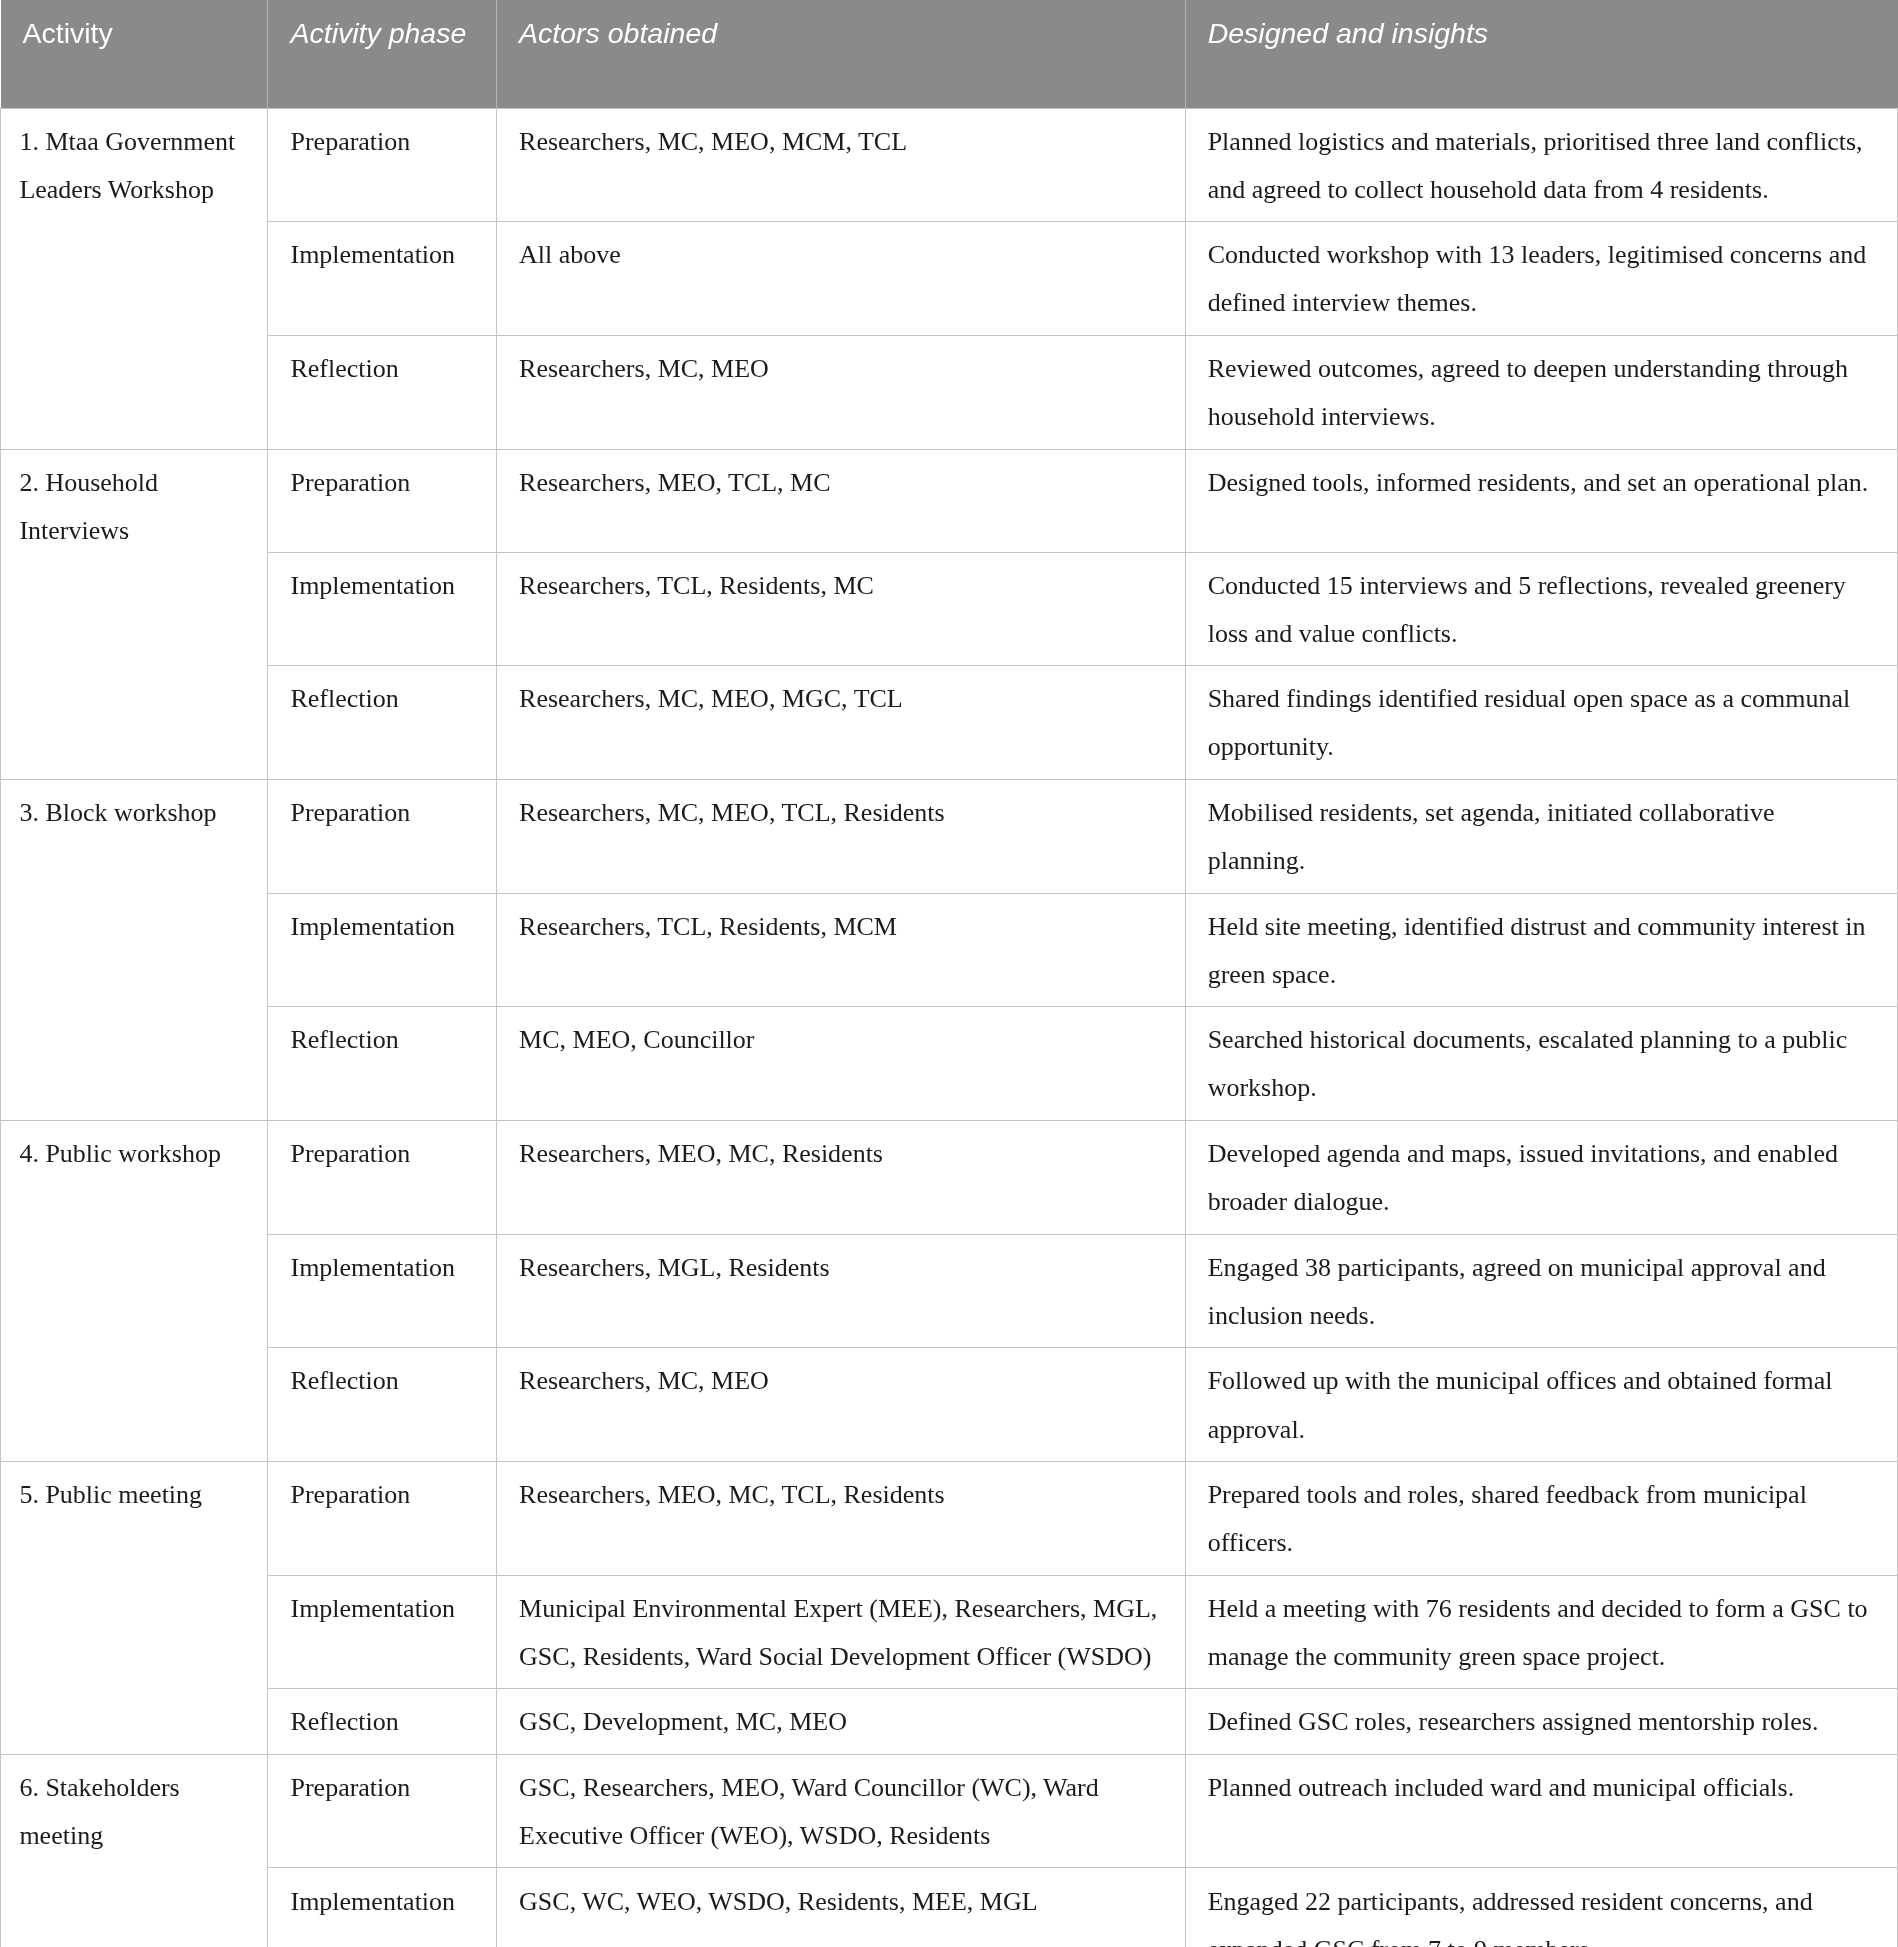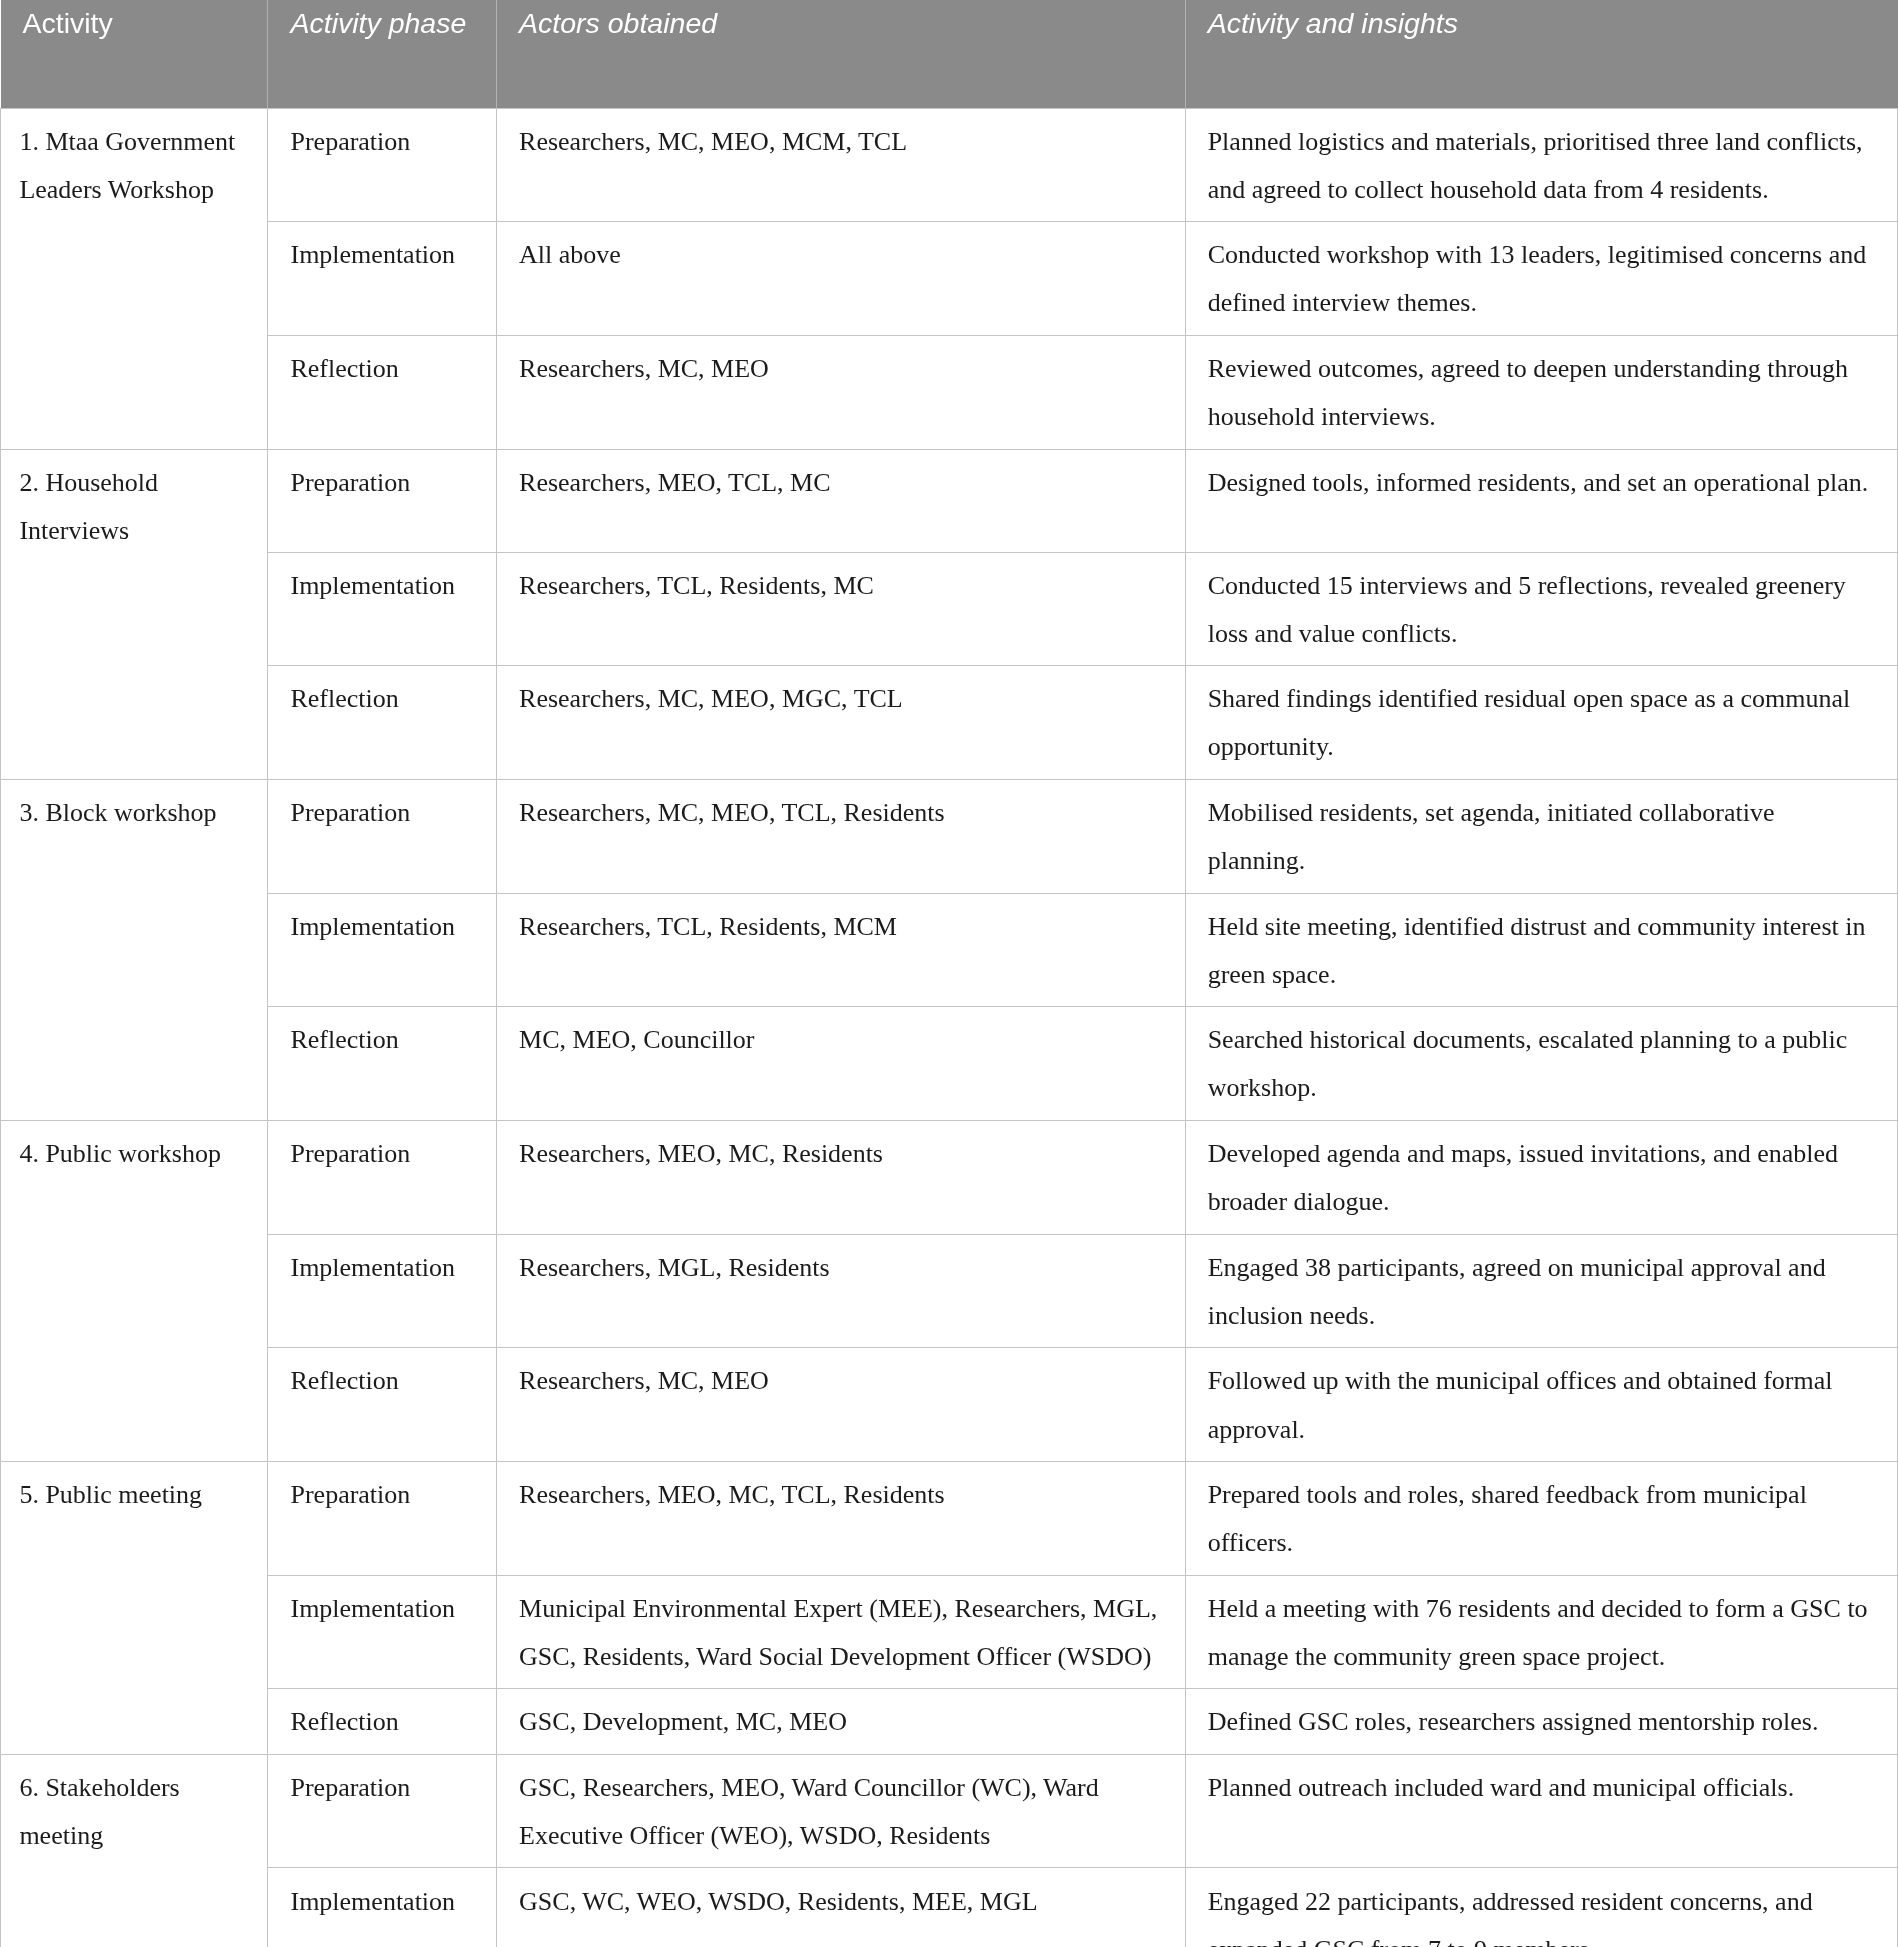--- a/index.html
+++ b/index.html
@@ -29,21 +29,21 @@
   col.c4{width:37.55%;}
   thead th{
     background:var(--header-bg);
     color:var(--header-text);
     font-family:"Liberation Sans", sans-serif;
     font-weight:400;
     font-size:28.5px;
     line-height:1.45;
     text-align:left;
     vertical-align:top;
-    padding:3px 22px;
+    padding:13px 22px;
     height:108px;
     border-bottom:0.9px solid var(--grid);
   }
   thead th + th{
     border-left:0.9px solid var(--header-divider);
     font-style:italic;
   }
   tbody td{
     border:0.9px solid var(--grid);
     vertical-align:top;
@@ -64,21 +64,21 @@
     <col class="c1">
       <col class="c2">
       <col class="c3">
       <col class="c4">
   </colgroup>
   <thead>
     <tr>
       <th>Activity</th>
       <th>Activity phase</th>
       <th>Actors obtained</th>
-      <th>Activity and insights</th>
+      <th>Designed and insights</th>
     </tr>
   </thead>
   <tbody>
 
     <tr class="h2">
       <td class="activity" rowspan="3">1. Mtaa Government Leaders Workshop</td>
       <td class="phase">Preparation</td>
       <td class="actors">Researchers, MC, MEO, MCM, TCL</td>
       <td class="actions">Planned logistics and materials, prioritised three land conflicts, and agreed to collect household data from 4 residents.</td>
     </tr>

